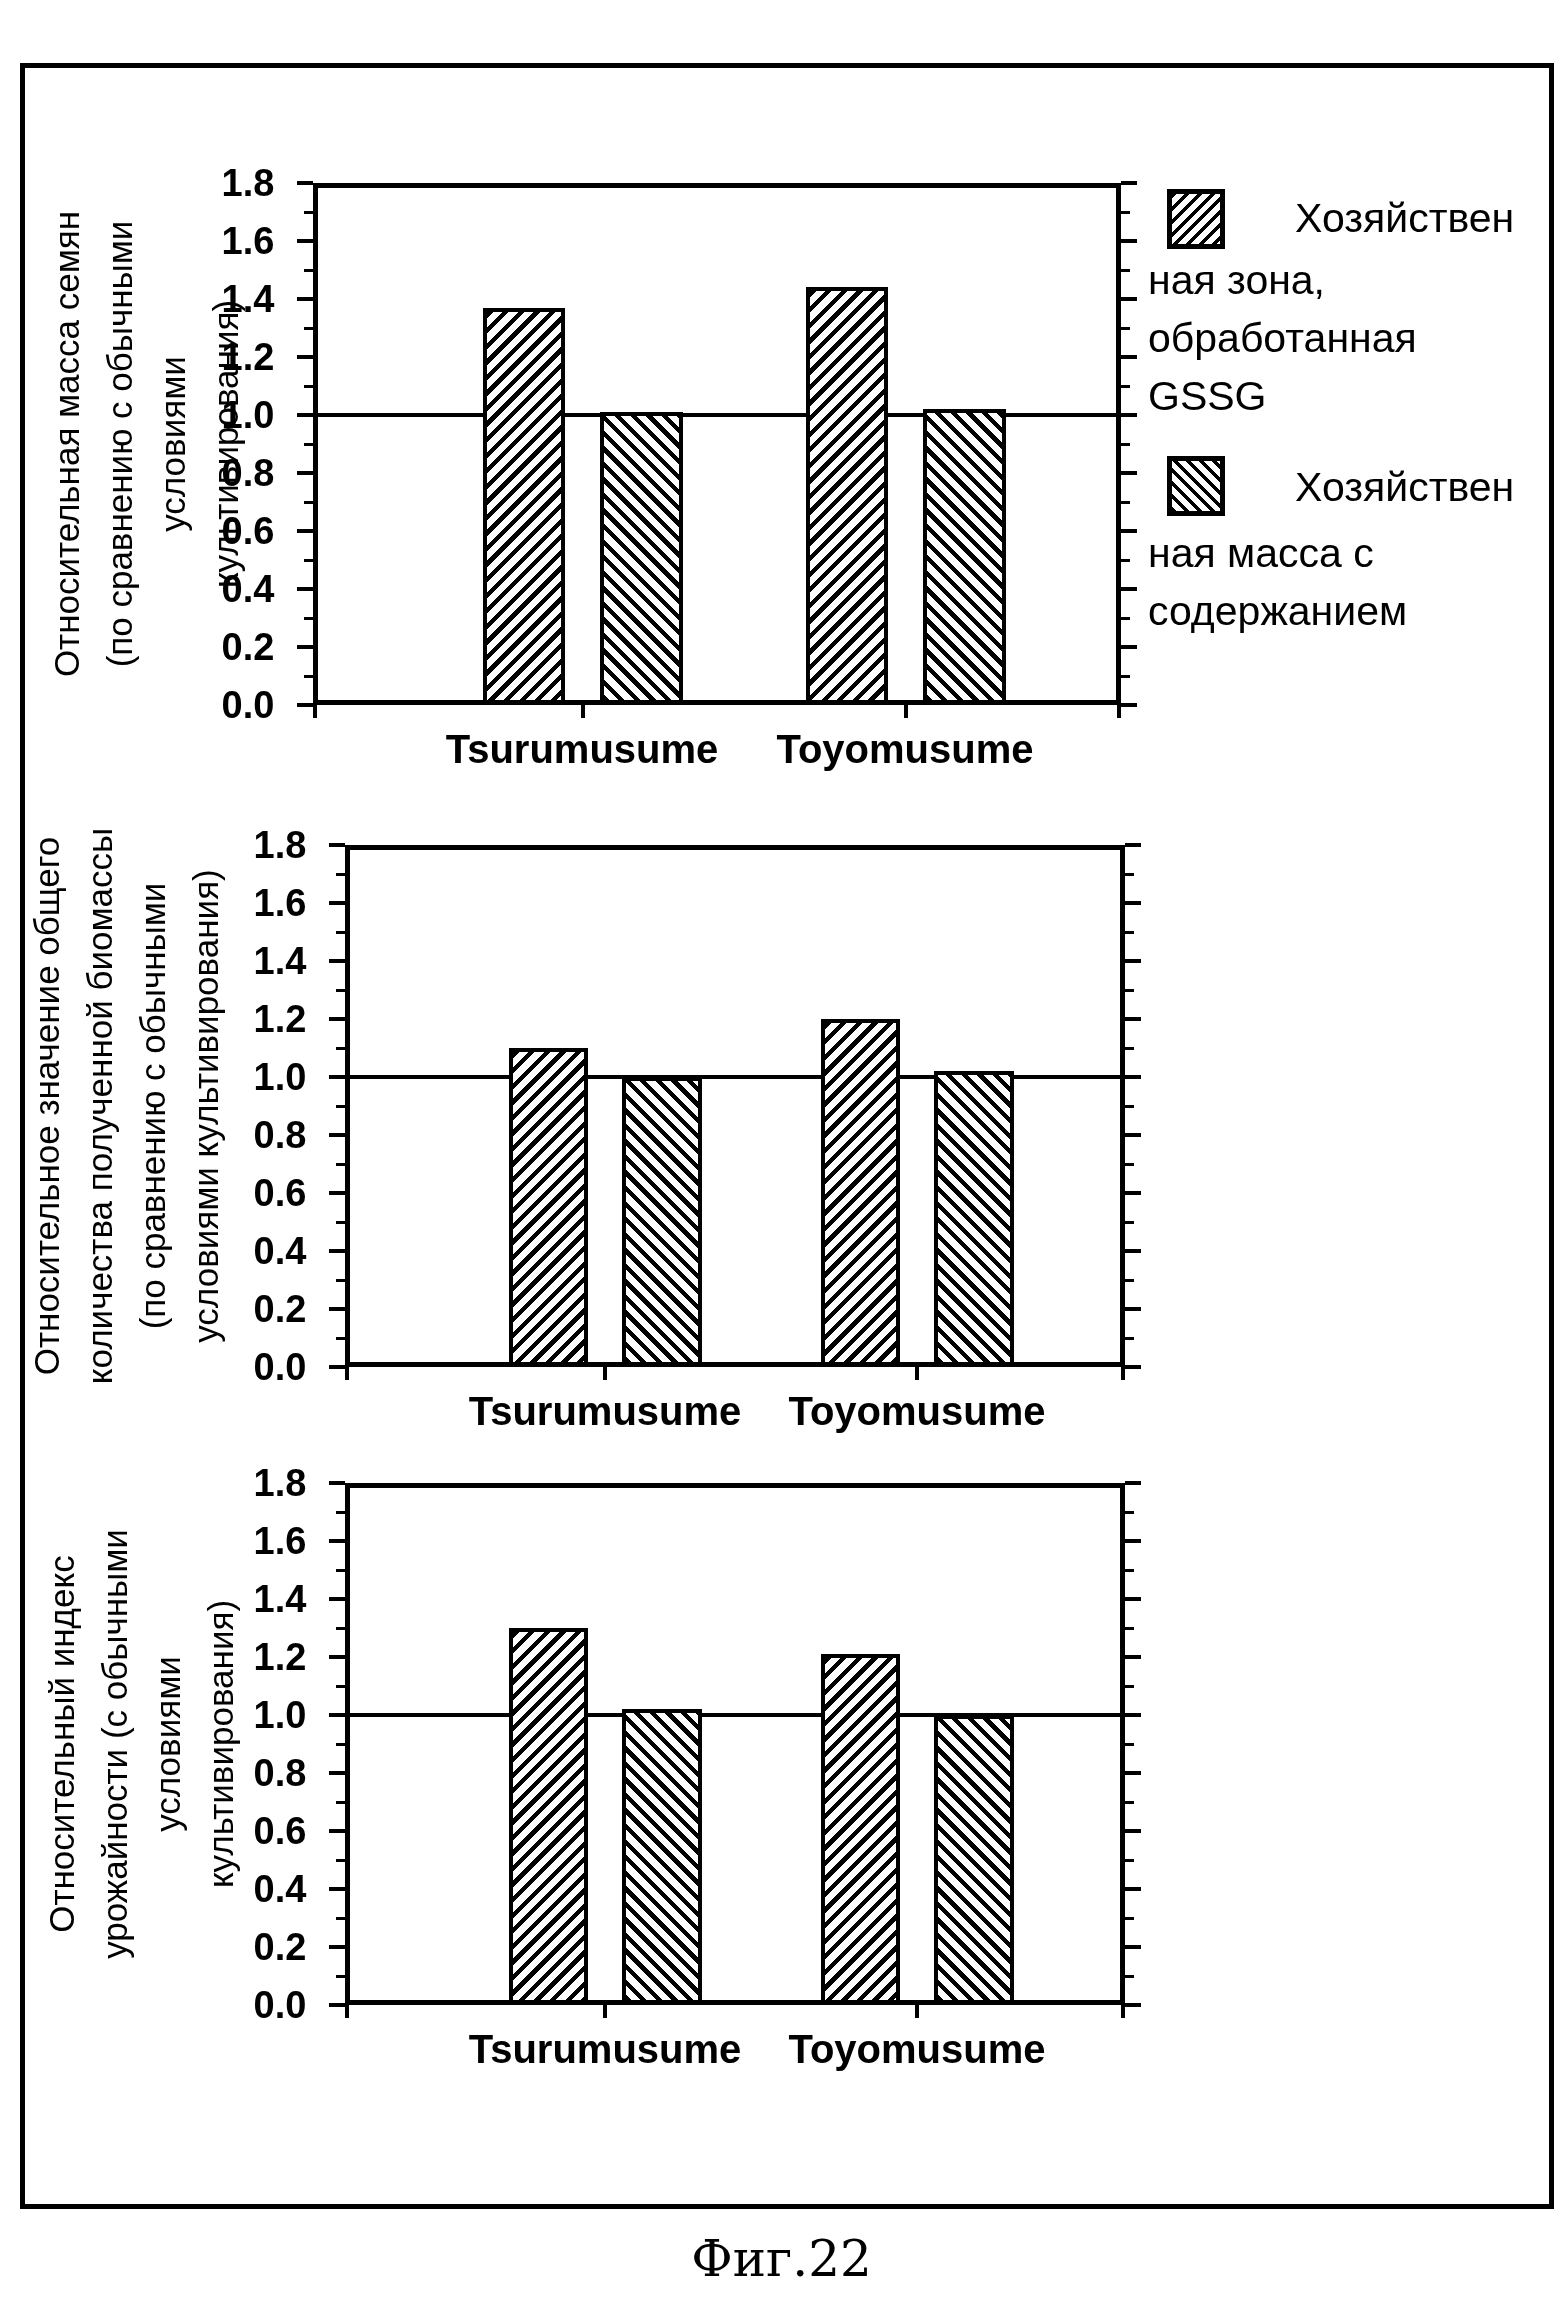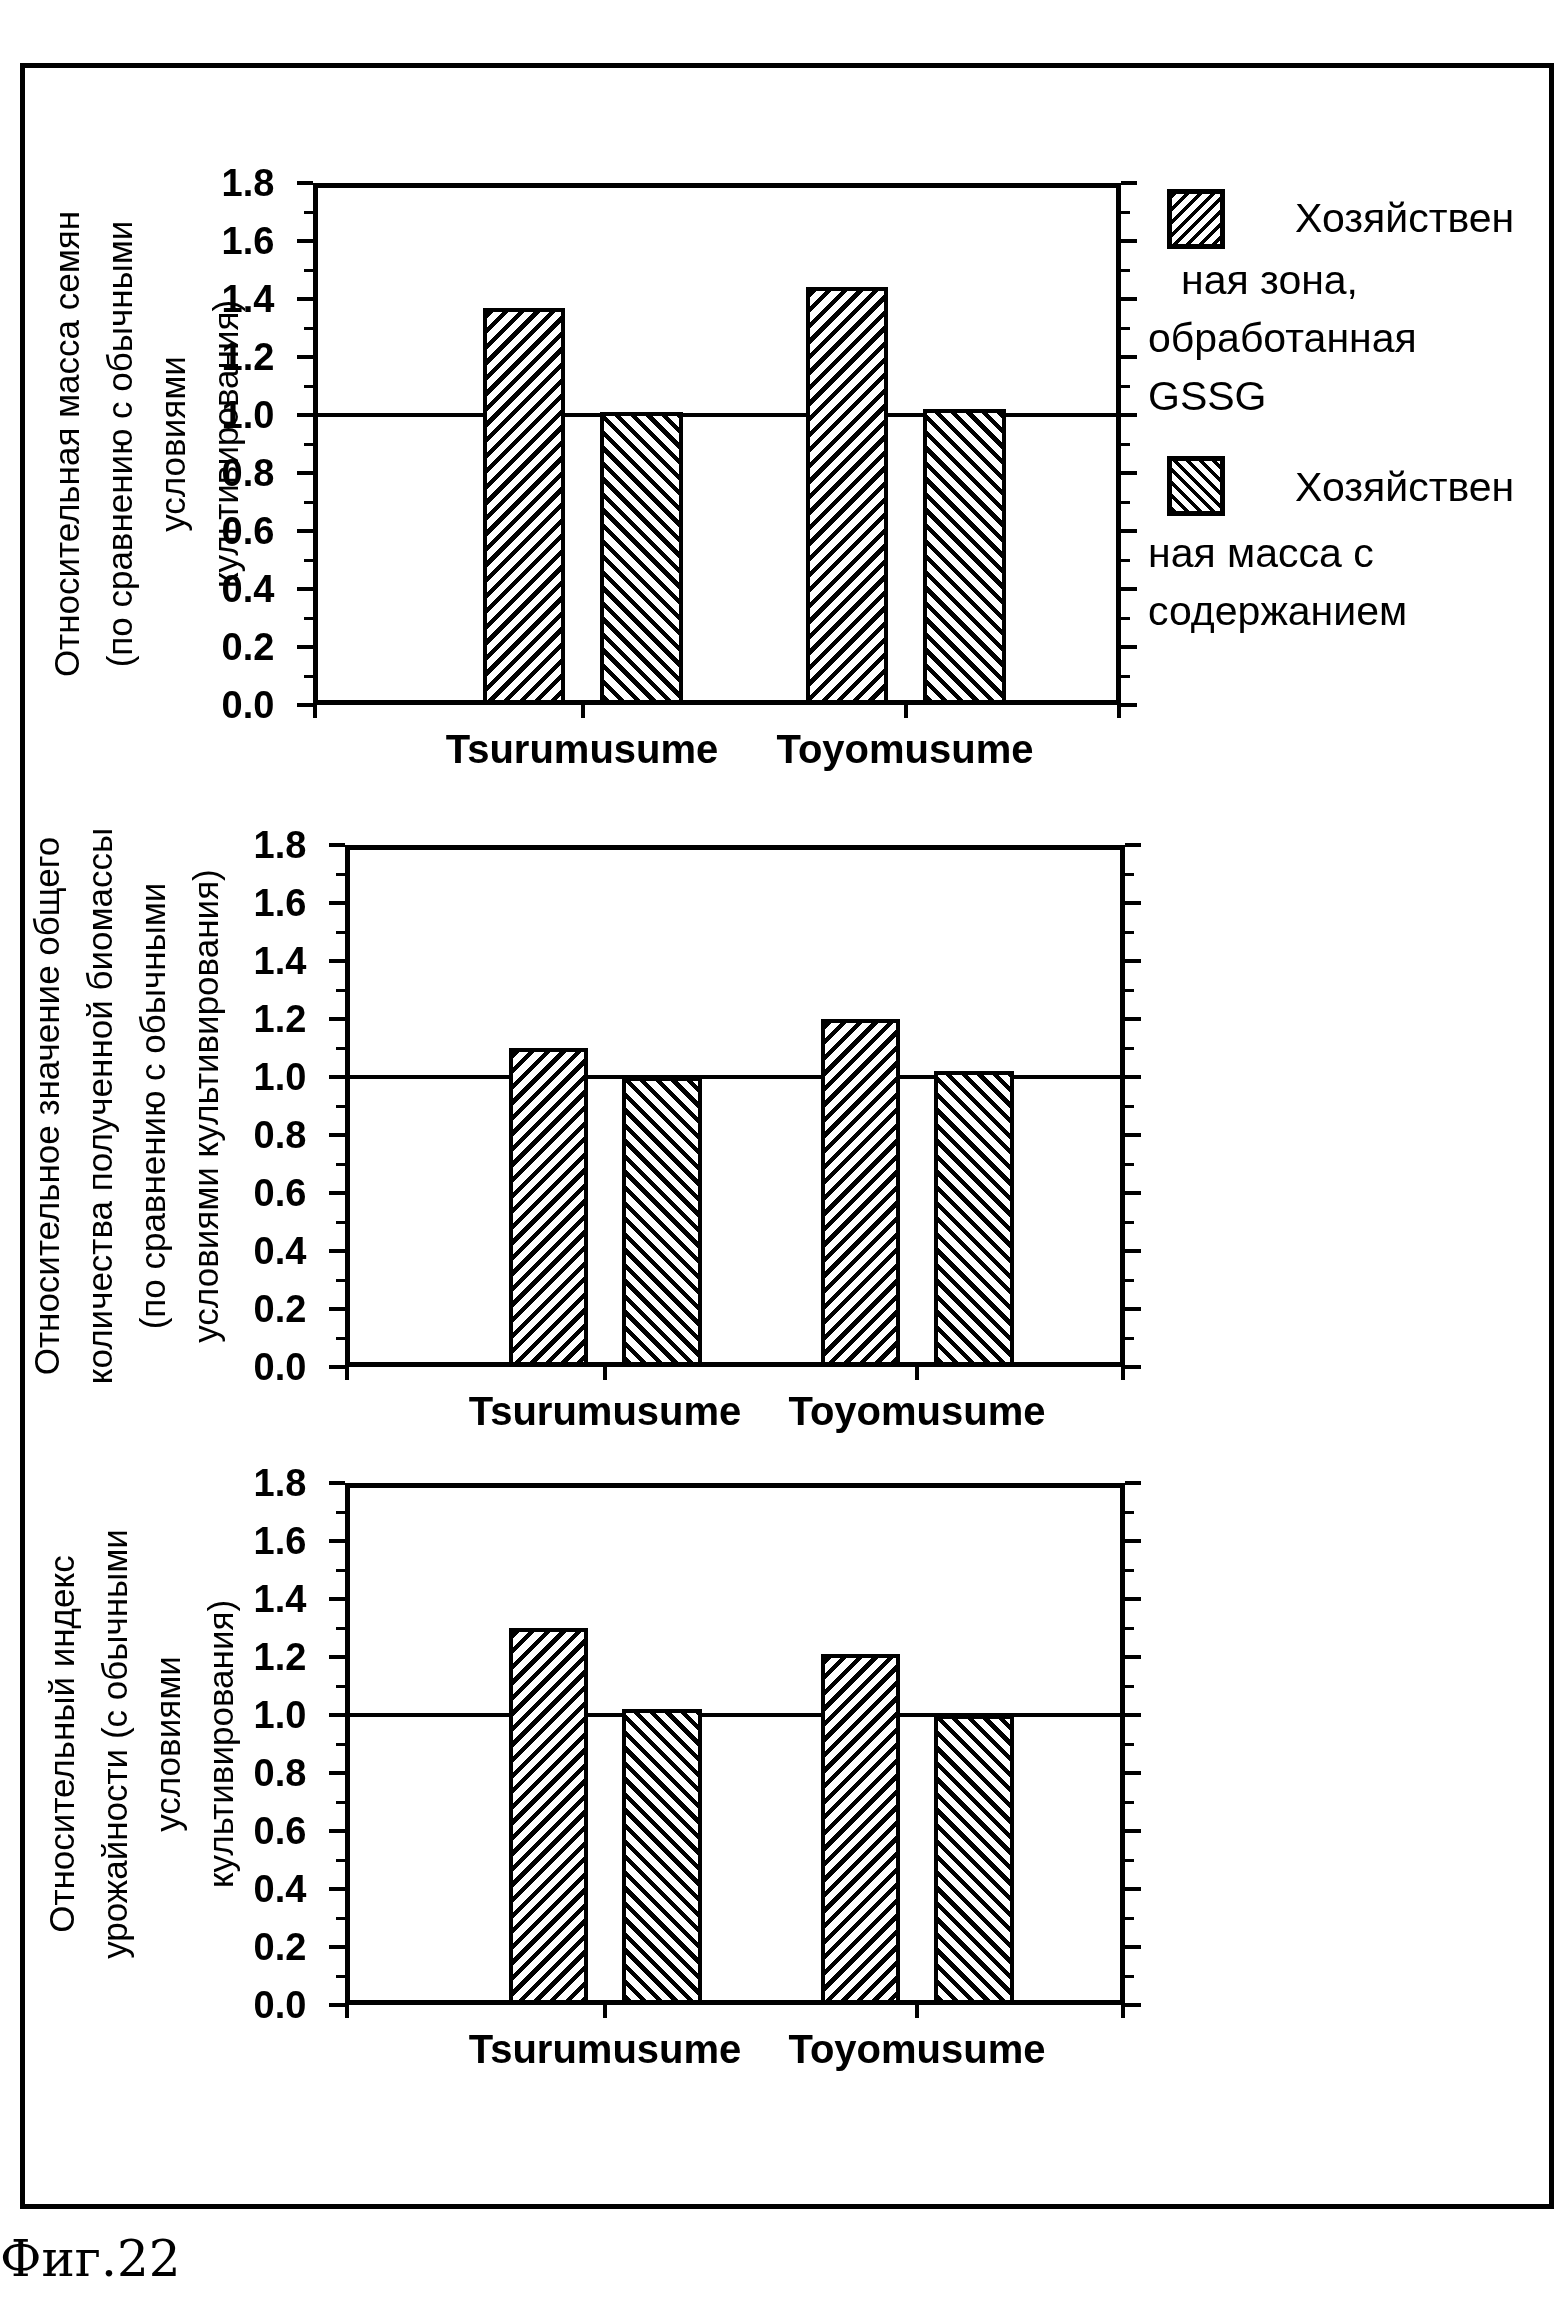--- a/index.html
+++ b/index.html
@@ -17,21 +17,21 @@
   .hatch-back{background-image:repeating-linear-gradient(45deg,#000 0 4.5px,transparent 4.5px 11px);}
   .frame{border:5px solid #000;box-sizing:border-box;z-index:3;pointer-events:none;background:transparent;}
   .xlab{font-size:40px;font-weight:700;text-align:center;width:340px;white-space:nowrap;z-index:1;}
   .ylabel{transform:rotate(-90deg);}
   .yl-line{display:block;text-align:center;font-size:35px;line-height:53px;font-weight:400;white-space:nowrap;}
   .legend-item{position:absolute;}
   .swatch{position:absolute;width:58px;height:60px;border:5px solid #000;box-sizing:border-box;background-color:#fff;}
   .swatch-fwd{background-image:repeating-linear-gradient(135deg,#000 0 3.5px,transparent 3.5px 9px);}
   .swatch-back{background-image:repeating-linear-gradient(45deg,#000 0 3.5px,transparent 3.5px 9px);}
   .lline{position:absolute;font-size:41px;line-height:46px;font-weight:400;white-space:nowrap;}
-  #figure-caption{position:absolute;left:0;right:0;top:2230px;
+  #figure-caption{position:absolute;left:0;right:0;top:2230px;text-align:center;
                   font-family:"DejaVu Serif","Liberation Serif",serif;font-size:50px;font-weight:400;}
 </style>
 </head>
 <body>
 
 <div id="outer-frame"></div>
 
 <div class="chart" style="left:313px;top:183px;width:808px;height:522px;">
   <div class="ylabel" style="left:-613px;top:141px;width:920px;height:240px;">
     <span class="yl-line">Относительная масса семян</span>
@@ -235,21 +235,21 @@
     <div class="tick" style="left: 0px; top: 522px; width: 4px; height: 13px;"></div>
     <div class="tick" style="left: 258.364px; top: 522px; width: 4px; height: 13px;"></div>
     <div class="tick" style="left: 570.364px; top: 522px; width: 4px; height: 13px;"></div>
     <div class="tick" style="left: 776px; top: 522px; width: 4px; height: 13px;"></div>
     <div class="frame" style="left: 0px; top: 0px; width: 780px; height: 522px;"></div>
   </div>
 
 <div class="legend-item" style="left:1140px;top:183px;width:420px;height:250px;">
   <span class="swatch swatch-fwd" style="left:27px;top:6px;"></span>
   <span class="lline" style="left:155px;top:12px;">Хозяйствен</span>
-  <span class="lline" style="left:8px;top:74px;margin-left:33px;">ная зона,</span>
+  <span class="lline" style="left:8px;top:74px;">ная зона,</span>
   <span class="lline" style="left:8px;top:132px;">обработанная</span>
   <span class="lline" style="left:8px;top:190px;">GSSG</span>
 </div>
 
 <div class="legend-item" style="left:1140px;top:450px;width:420px;height:250px;">
   <span class="swatch swatch-back" style="left:27px;top:6px;"></span>
   <span class="lline" style="left:155px;top:14px;">Хозяйствен</span>
   <span class="lline" style="left:8px;top:80px;">ная масса с</span>
   <span class="lline" style="left:8px;top:138px;">содержанием</span>
 </div>

